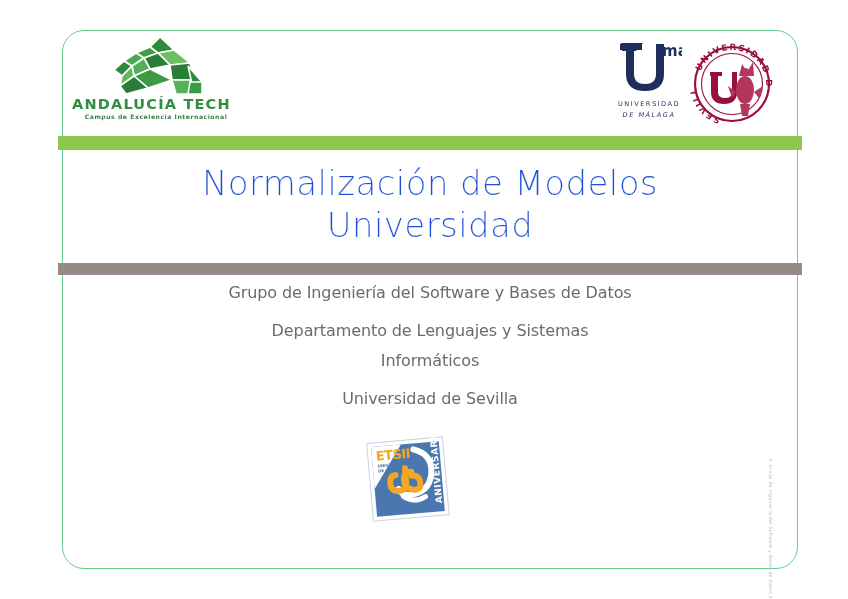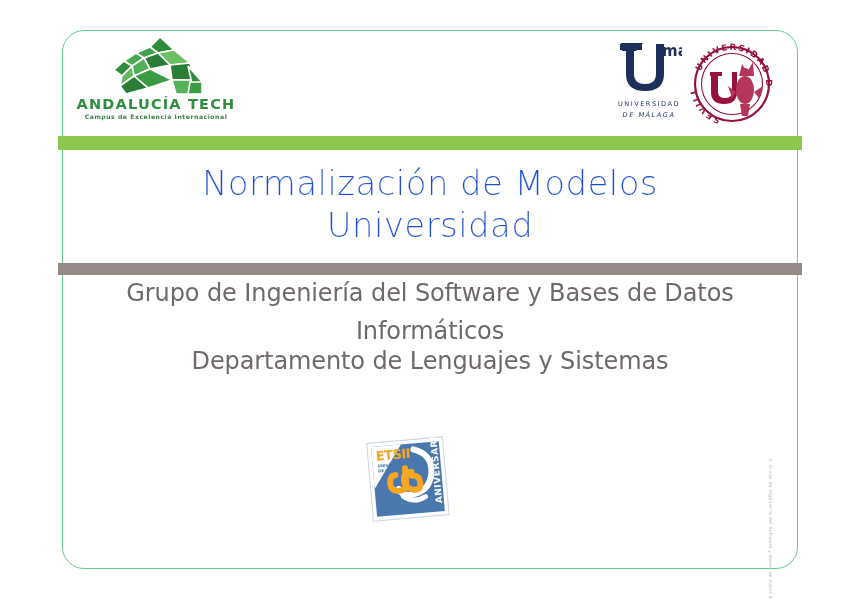--- a/index.html
+++ b/index.html
@@ -58,21 +58,21 @@
     left: 30px;
     top: 0px;
     width: 110px;
     height: 62px;
   }
   #andalucia-wordmark {
     position: absolute;
     left: 0px;
     top: 60px;
     width: 168px;
-    text-align: center;
+    text-align: left;
     font-size: 14.5px;
     letter-spacing: 1.2px;
     font-weight: bold;
     color: #2f8f3f;
     white-space: nowrap;
     font-family: "DejaVu Sans", sans-serif;
   }
   #andalucia-tagline {
     position: absolute;
     left: 0px;
@@ -160,21 +160,21 @@
   #subtitle-block {
     position: absolute;
     left: 62px;
     top: 278px;
     width: 736px;
     text-align: center;
   }
   .subtitle-line {
     font-family: "DejaVu Sans", sans-serif;
     font-weight: 400;
-    font-size: 24px;
+    font-size: 16px;
     line-height: 30px;
     color: #6f6a68;
     letter-spacing: -0.1px;
   }
   .subtitle-gap { height: 8px; }
 
   
   #etsii-logo {
     position: absolute;
     left: 360px;
@@ -270,23 +270,24 @@
   <div id="title-block">
     <div class="title-line">Normalización de Modelos</div>
     <div class="title-line">Universidad</div>
   </div>
 
   <div id="taupe-bar"></div>
 
   <div id="subtitle-block">
     <div class="subtitle-line">Grupo de Ingeniería del Software y Bases de Datos</div>
     <div class="subtitle-gap"></div>
+    <div class="subtitle-line">Departamento de Lenguajes y Sistemas</div>
     <div class="subtitle-line">Informáticos</div>
-    <div class="subtitle-line">Departamento de Lenguajes y Sistemas</div>
     <div class="subtitle-gap"></div>
+    <div class="subtitle-line">Universidad de Sevilla</div>
   </div>
 
   <svg id="etsii-logo" viewBox="0 0 96 92" xmlns="http://www.w3.org/2000/svg">
     <g transform="rotate(-5 48 46)">
       <rect x="10" y="6" width="76" height="78" fill="#ffffff" stroke="#c9d4e2" stroke-width="1"></rect>
       <rect x="14" y="10" width="68" height="70" fill="#4a77ad"></rect>
       <path d="M14 10 L44 10 L14 52 Z" fill="#ffffff"></path>
       <text x="18" y="24" font-family="DejaVu Sans, sans-serif" font-size="13" font-weight="bold" fill="#f5a623" letter-spacing="-0.5">ETSII</text>
       <text x="19" y="31" font-family="DejaVu Sans, sans-serif" font-size="4" font-weight="bold" fill="#4a77ad">UNIVERSIDAD</text>
       <text x="19" y="36" font-family="DejaVu Sans, sans-serif" font-size="4" font-weight="bold" fill="#4a77ad">DE SEVILLA</text>

